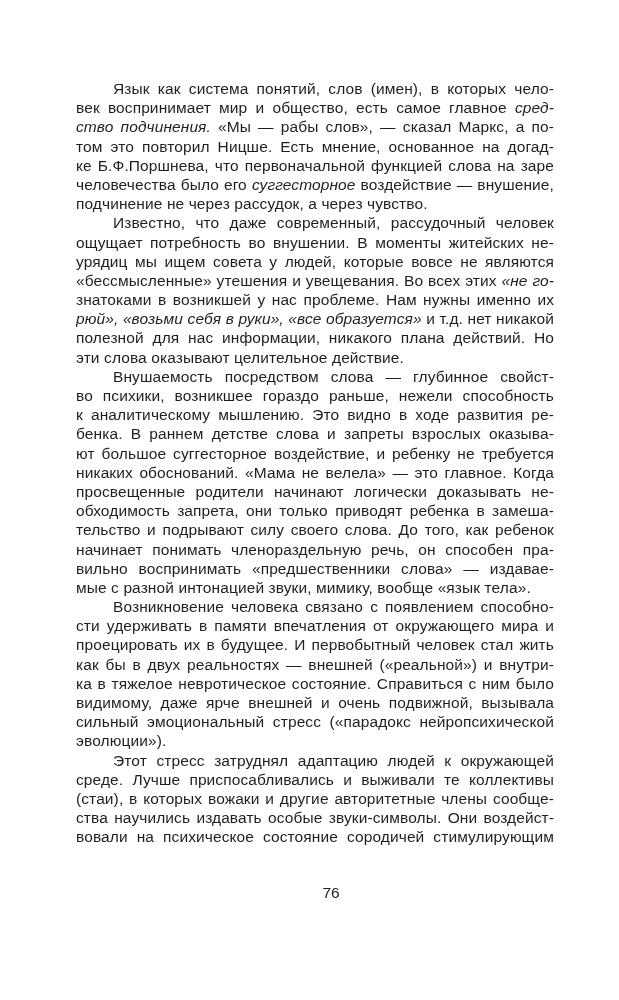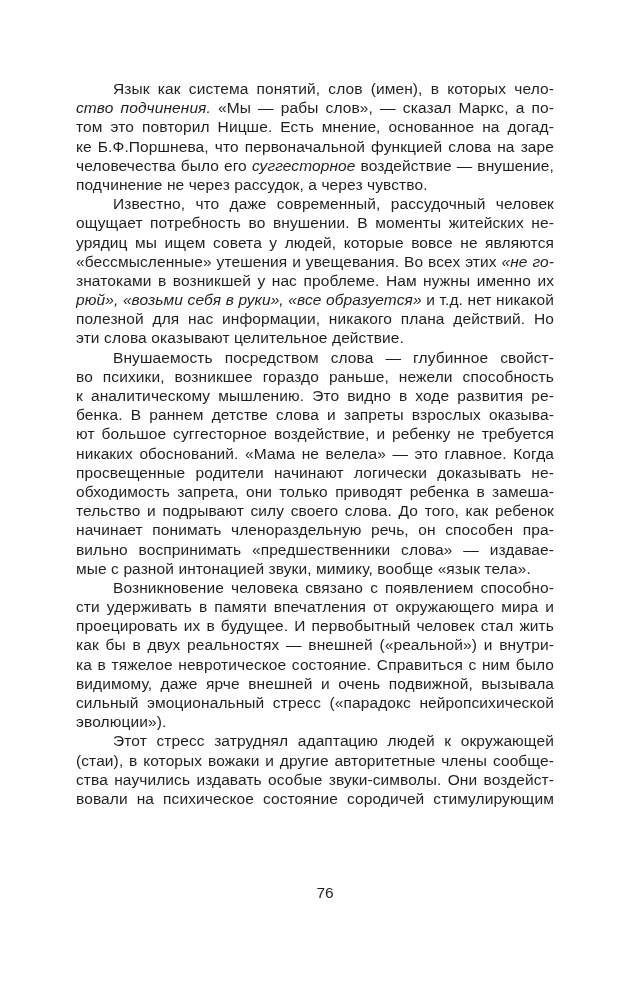--- a/index.html
+++ b/index.html
@@ -36,33 +36,34 @@
   }
   .line.end {
     text-align-last: left;
   }
   .it {
     font-style: italic;
   }
   .page-number {
     position: absolute;
     top: 884px;
-    left: 86px;
+    left: 92px;
     width: 478px;
     text-align: center;
     font-size: 15.5px;
     color: #1f1f1f;
   }
 </style>
 </head>
 <body>
 
 <div class="book-page">
   <div class="text-block">
       <div class="line first"><span>Язык как система понятий, слов (имен), в которых чело-</span></div>
+      <div class="line"><span>век воспринимает мир и общество, есть самое главное </span><span class="it">сред-</span></div>
       <div class="line"><span class="it">ство подчинения.</span><span> «Мы — рабы слов», — сказал Маркс, а по-</span></div>
       <div class="line"><span>том это повторил Ницше. Есть мнение, основанное на догад-</span></div>
       <div class="line"><span>ке Б.Ф.Поршнева, что первоначальной функцией слова на заре</span></div>
       <div class="line"><span>человечества было его </span><span class="it">суггесторное</span><span> воздействие — внушение,</span></div>
       <div class="line end"><span>подчинение не через рассудок, а через чувство.</span></div>
       <div class="line first"><span>Известно, что даже современный, рассудочный человек</span></div>
       <div class="line"><span>ощущает потребность во внушении. В моменты житейских не-</span></div>
       <div class="line"><span>урядиц мы ищем совета у людей, которые вовсе не являются</span></div>
       <div class="line"><span>«бессмысленные» утешения и увещевания. Во всех этих </span><span class="it">«не го-</span></div>
       <div class="line"><span>знатоками в возникшей у нас проблеме. Нам нужны именно их</span></div>
@@ -83,18 +84,19 @@
       <div class="line end"><span>мые с разной интонацией звуки, мимику, вообще «язык тела».</span></div>
       <div class="line first"><span>Возникновение человека связано с появлением способно-</span></div>
       <div class="line"><span>сти удерживать в памяти впечатления от окружающего мира и</span></div>
       <div class="line"><span>проецировать их в будущее. И первобытный человек стал жить</span></div>
       <div class="line"><span>как бы в двух реальностях — внешней («реальной») и внутри-</span></div>
       <div class="line"><span>ка в тяжелое невротическое состояние. Справиться с ним было</span></div>
       <div class="line"><span>видимому, даже ярче внешней и очень подвижной, вызывала</span></div>
       <div class="line"><span>сильный эмоциональный стресс («парадокс нейропсихической</span></div>
       <div class="line end"><span>эволюции»).</span></div>
       <div class="line first"><span>Этот стресс затруднял адаптацию людей к окружающей</span></div>
+      <div class="line"><span>среде. Лучше приспосабливались и выживали те коллективы</span></div>
       <div class="line"><span>(стаи), в которых вожаки и другие авторитетные члены сообще-</span></div>
       <div class="line"><span>ства научились издавать особые звуки-символы. Они воздейст-</span></div>
       <div class="line"><span>вовали на психическое состояние сородичей стимулирующим</span></div>
     </div>
   <div class="page-number">76</div>
 </div>
 
 </body></html>

